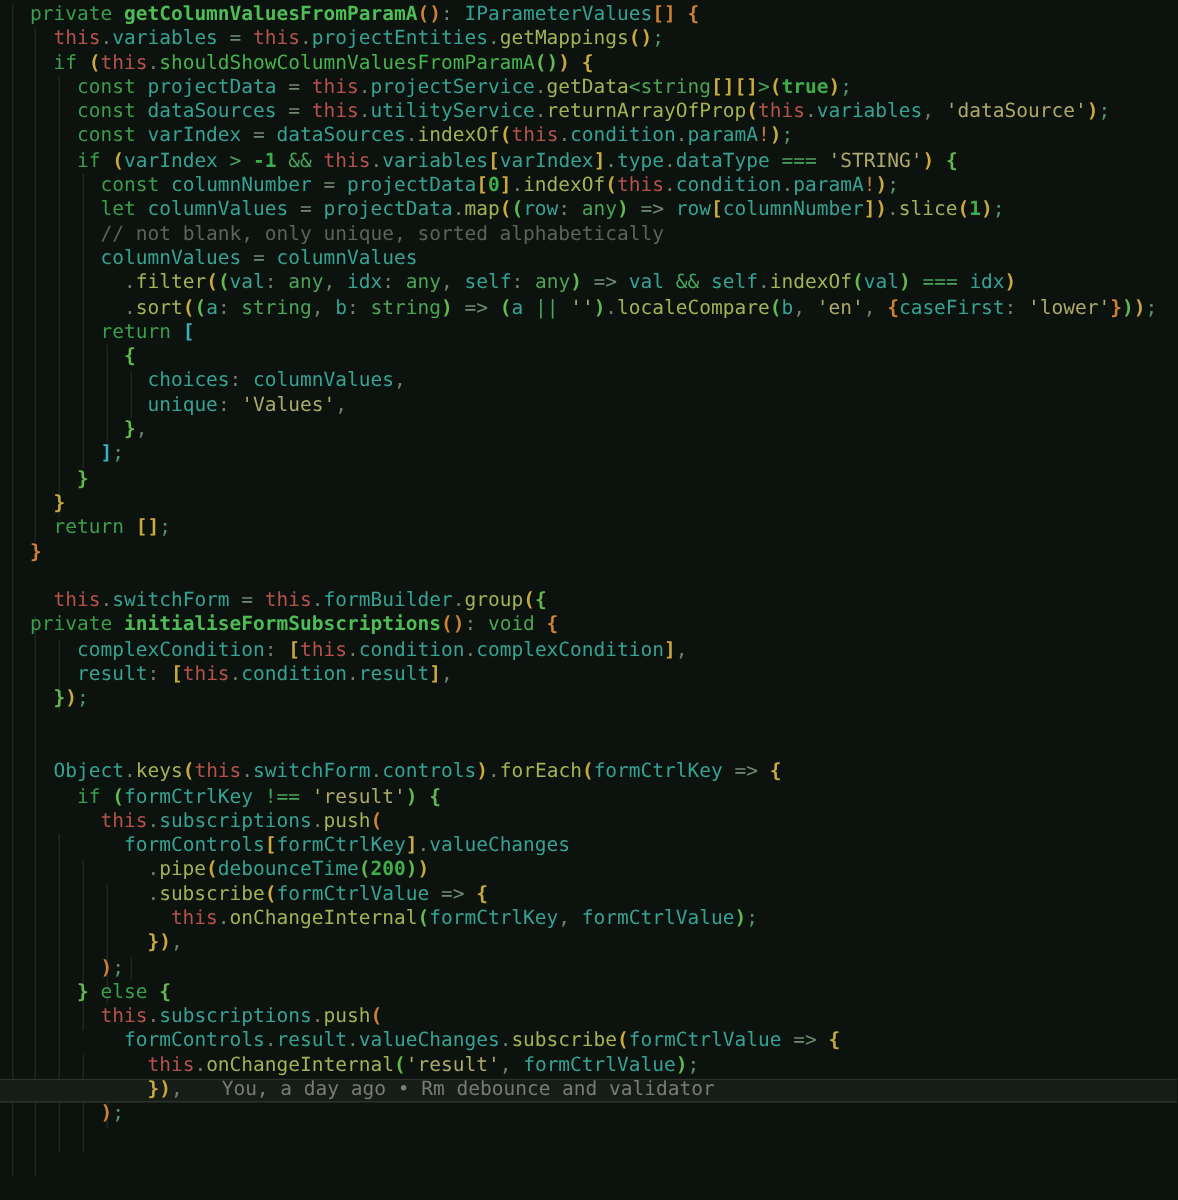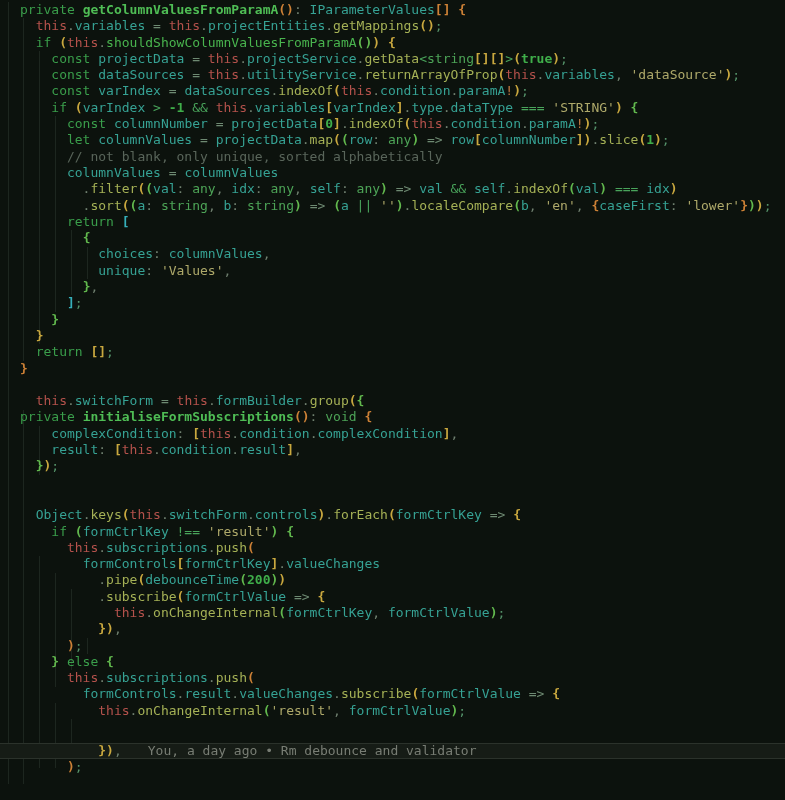--- a/index.html
+++ b/index.html
@@ -19,21 +19,20 @@
   .line{
     white-space:pre;
     height:16.3px;
     padding-left:20px;
     box-sizing:border-box;
     color:#8a968a;
   }
   .line.current{
     background:#161c16;
     box-shadow:inset 0 1px 0 #2b322b, inset 0 -1px 0 #2b322b;
-    margin-top:24px;
   }
   .blame{
     display:inline-block;
     margin-left:26px;
     color:#787d74;
   }
   
   .tk-k{color:#3a9e4b;}
   .tk-d{color:#4fbd55;font-weight:bold;}
   .tk-o{color:#49b44e;}

